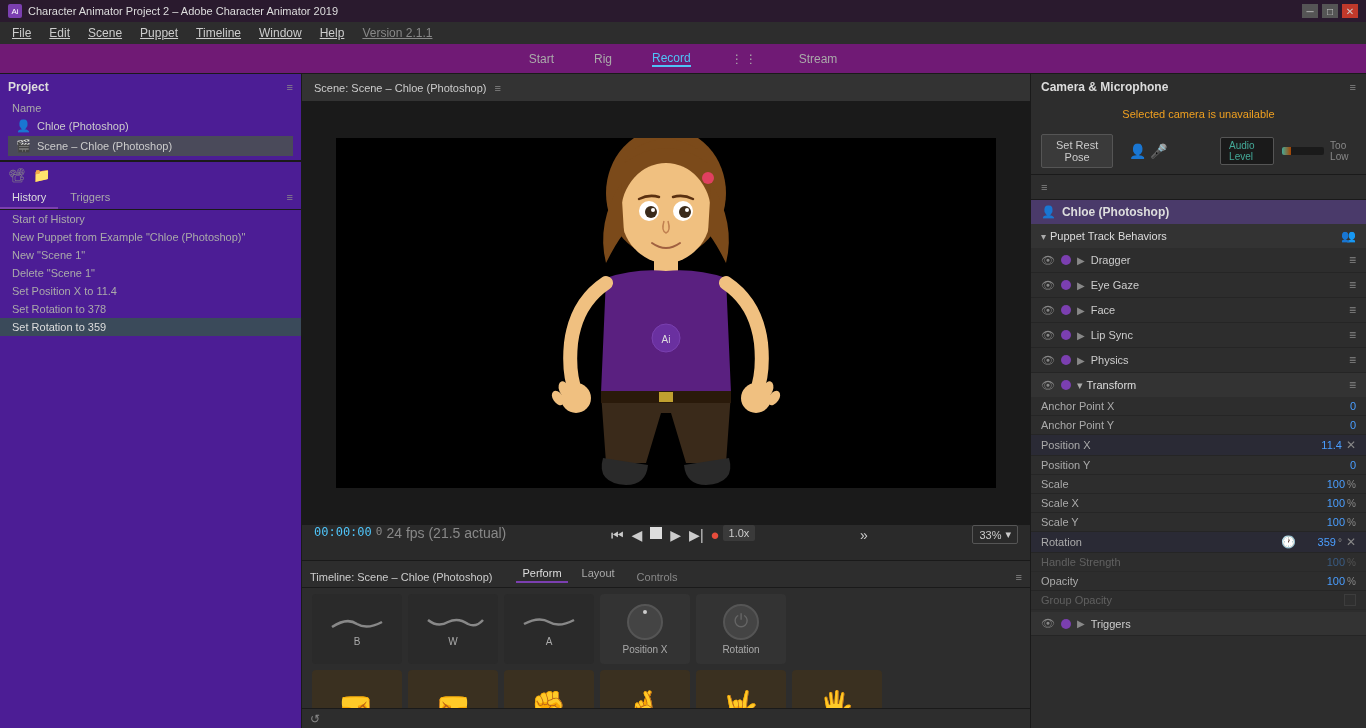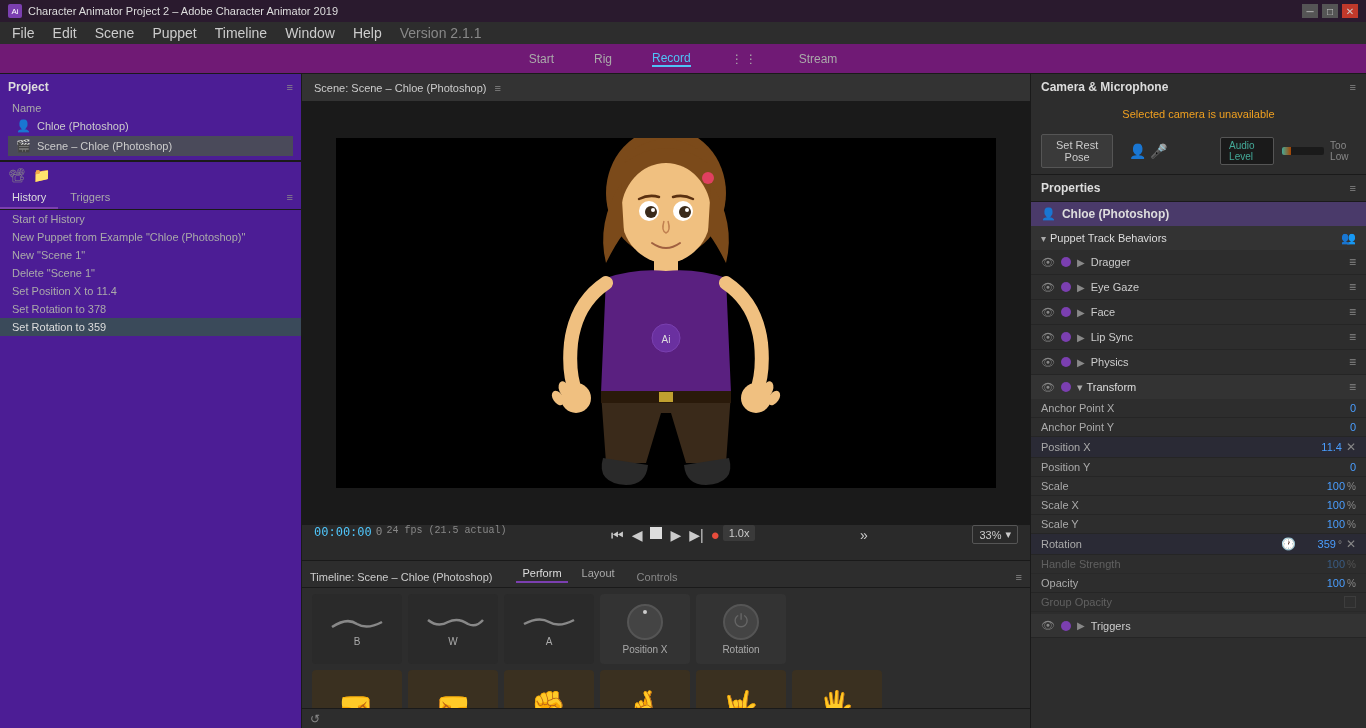--- a/index.html
+++ b/index.html
@@ -8,21 +8,21 @@
     
     #title-bar { background: #2a1a2e; height: 22px; display: flex; align-items: center; padding: 0 8px; justify-content: space-between; }
     #title-bar .app-icon { width: 14px; height: 14px; background: #7b3fb0; border-radius: 2px; margin-right: 6px; display: flex; align-items: center; justify-content: center; font-size: 8px; color: white; }
     #title-bar .title-text { font-size: 11px; color: #ddd; flex: 1; }
     #title-bar .win-controls { display: flex; gap: 4px; }
     #title-bar .win-btn { width: 16px; height: 14px; background: #555; border: none; color: #ccc; font-size: 10px; cursor: pointer; display: flex; align-items: center; justify-content: center; }
     #title-bar .win-btn.close { background: #c0392b; }
 
     
     #menu-bar { background: #2d2d2d; height: 22px; display: flex; align-items: center; padding: 0 4px; gap: 2px; }
-    #menu-bar .menu-item { padding: 2px 8px; font-size: 14px; color: #ccc; cursor: pointer; }
+    #menu-bar .menu-item { padding: 2px 8px; font-size: 12px; color: #ccc; cursor: pointer; text-decoration: underline; }
 
     
     #main { display: flex; flex-direction: column; height: calc(728px - 44px); }
 
     
     #top-toolbar { background: #701a75; height: 30px; display: flex; align-items: center; justify-content: center; gap: 40px; border-bottom: 1px solid #1a1a1a; }
     #top-toolbar .tb-item { font-size: 12px; color: #aaa; cursor: pointer; }
     #top-toolbar .tb-item.active { color: #4fc3f7; border-bottom: 2px solid #4fc3f7; }
 
     
@@ -62,21 +62,21 @@
     #scene-header .scene-title { font-size: 11px; color: #ccc; }
     #scene-header .scene-menu-icon { margin-left: 8px; color: #888; }
 
     
     #canvas-area { background: #1a1a1a; flex: 1; position: relative; display: flex; align-items: center; justify-content: center; }
     #canvas-inner { background: #000; width: 660px; height: 350px; position: relative; overflow: hidden; }
 
     
     #transport-bar { background: #2a2a2a; height: 36px; display: flex; align-items: flex-start; padding: 0 12px; border-top: 1px solid #1a1a1a; }
     #timecode { color: #4fc3f7; font-size: 12px; font-family: monospace; margin-right: 4px; }
-    #fps-info { color: #888; font-size: 10px; font-family: Liberation Mono, monospace; }
+    #fps-info { color: #888; font-size: 14px; }
     .transport-btn { background: none; border: none; color: #ccc; cursor: pointer; font-size: 14px; padding: 2px 4px; }
     .record-btn { color: #e74c3c; }
     .speed-indicator { background: #3a3a3a; padding: 2px 6px; border-radius: 2px; font-size: 11px; color: #ccc; }
     .zoom-indicator { background: #2a2a2a; border: 1px solid #555; padding: 2px 6px; border-radius: 2px; font-size: 11px; color: #ccc; display: flex; align-items: center; gap: 4px; margin-left: auto; }
 
     
     #timeline-panel { background: #2d2d2d; height: 168px; border-top: 1px solid #1a1a1a; display: flex; flex-direction: column; }
     #timeline-header { display: flex; align-items: flex-end; padding: 4px 8px; border-bottom: 1px solid #1a1a1a; gap: 8px; }
     #timeline-header .tl-title { font-size: 11px; color: #ccc; }
     #tl-tabs { display: flex; gap: 8px; margin-left: 16px; }
@@ -402,21 +402,20 @@
             <div class="audio-bar">
               <div class="audio-fill"></div>
             </div>
             <span class="audio-label">Too Low</span>
           </div>
         </div>
       </div>
 
       <div id="properties-panel">
         <div id="props-header">
-          <span class="props-title">Properties</span>
           <span style="color:#888;cursor:pointer;">≡</span>
         </div>
 
         <div class="puppet-name-row">
           <span class="puppet-icon">👤</span>
           <span class="puppet-name">Chloe (Photoshop)</span>
         </div>
 
         <div class="behaviors-section">
           <div class="behaviors-header">

